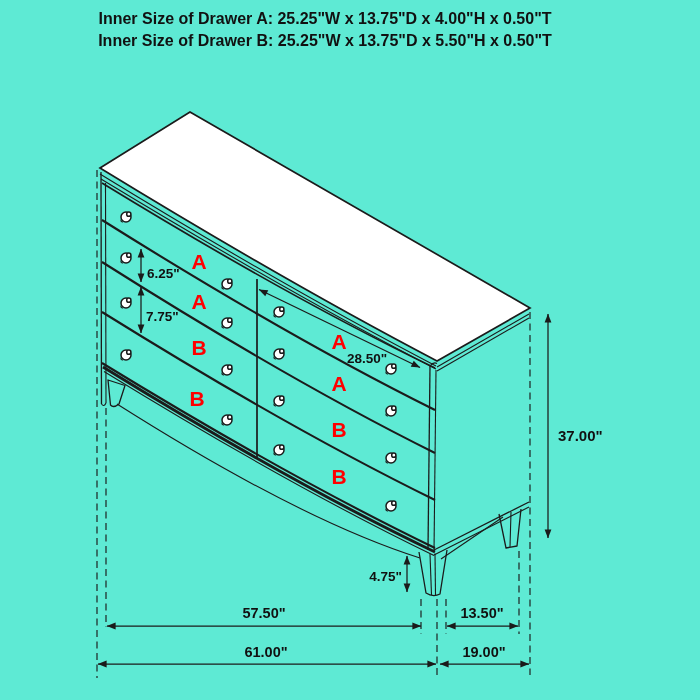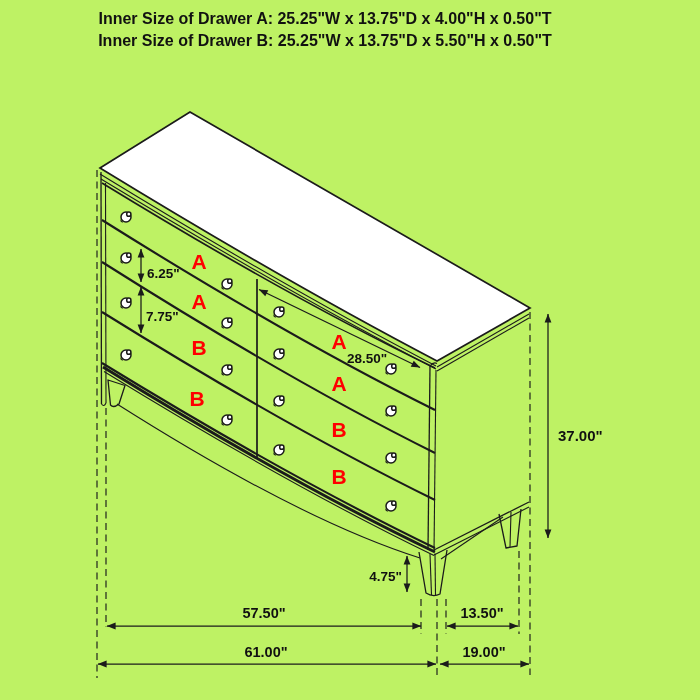--- a/index.html
+++ b/index.html
@@ -1,16 +1,16 @@
 <!DOCTYPE html>
 <html><head>
 <meta charset="utf-8">
 <style>
   html,body{margin:0;padding:0;background:#ffffff;}
-  #stage{position:relative;width:700px;height:700px;background:#bef264;overflow:hidden;
+  #stage{position:relative;width:700px;height:700px;background:#5eead4;overflow:hidden;
          font-family:"Liberation Sans",sans-serif;}
   svg{display:block;}
   .ln{fill:none;stroke:#1b1b1b;stroke-linejoin:round;}
   .s1{stroke-width:1.1;}
   .s12{stroke-width:1.3;}
   .s15{stroke-width:1.7;}
   .s2{stroke-width:2.1;}
   .s3{stroke-width:2.9;}
   .dash{stroke-dasharray:7 4.5;stroke-width:1.15;}
   .dim{stroke-width:1.25;}

